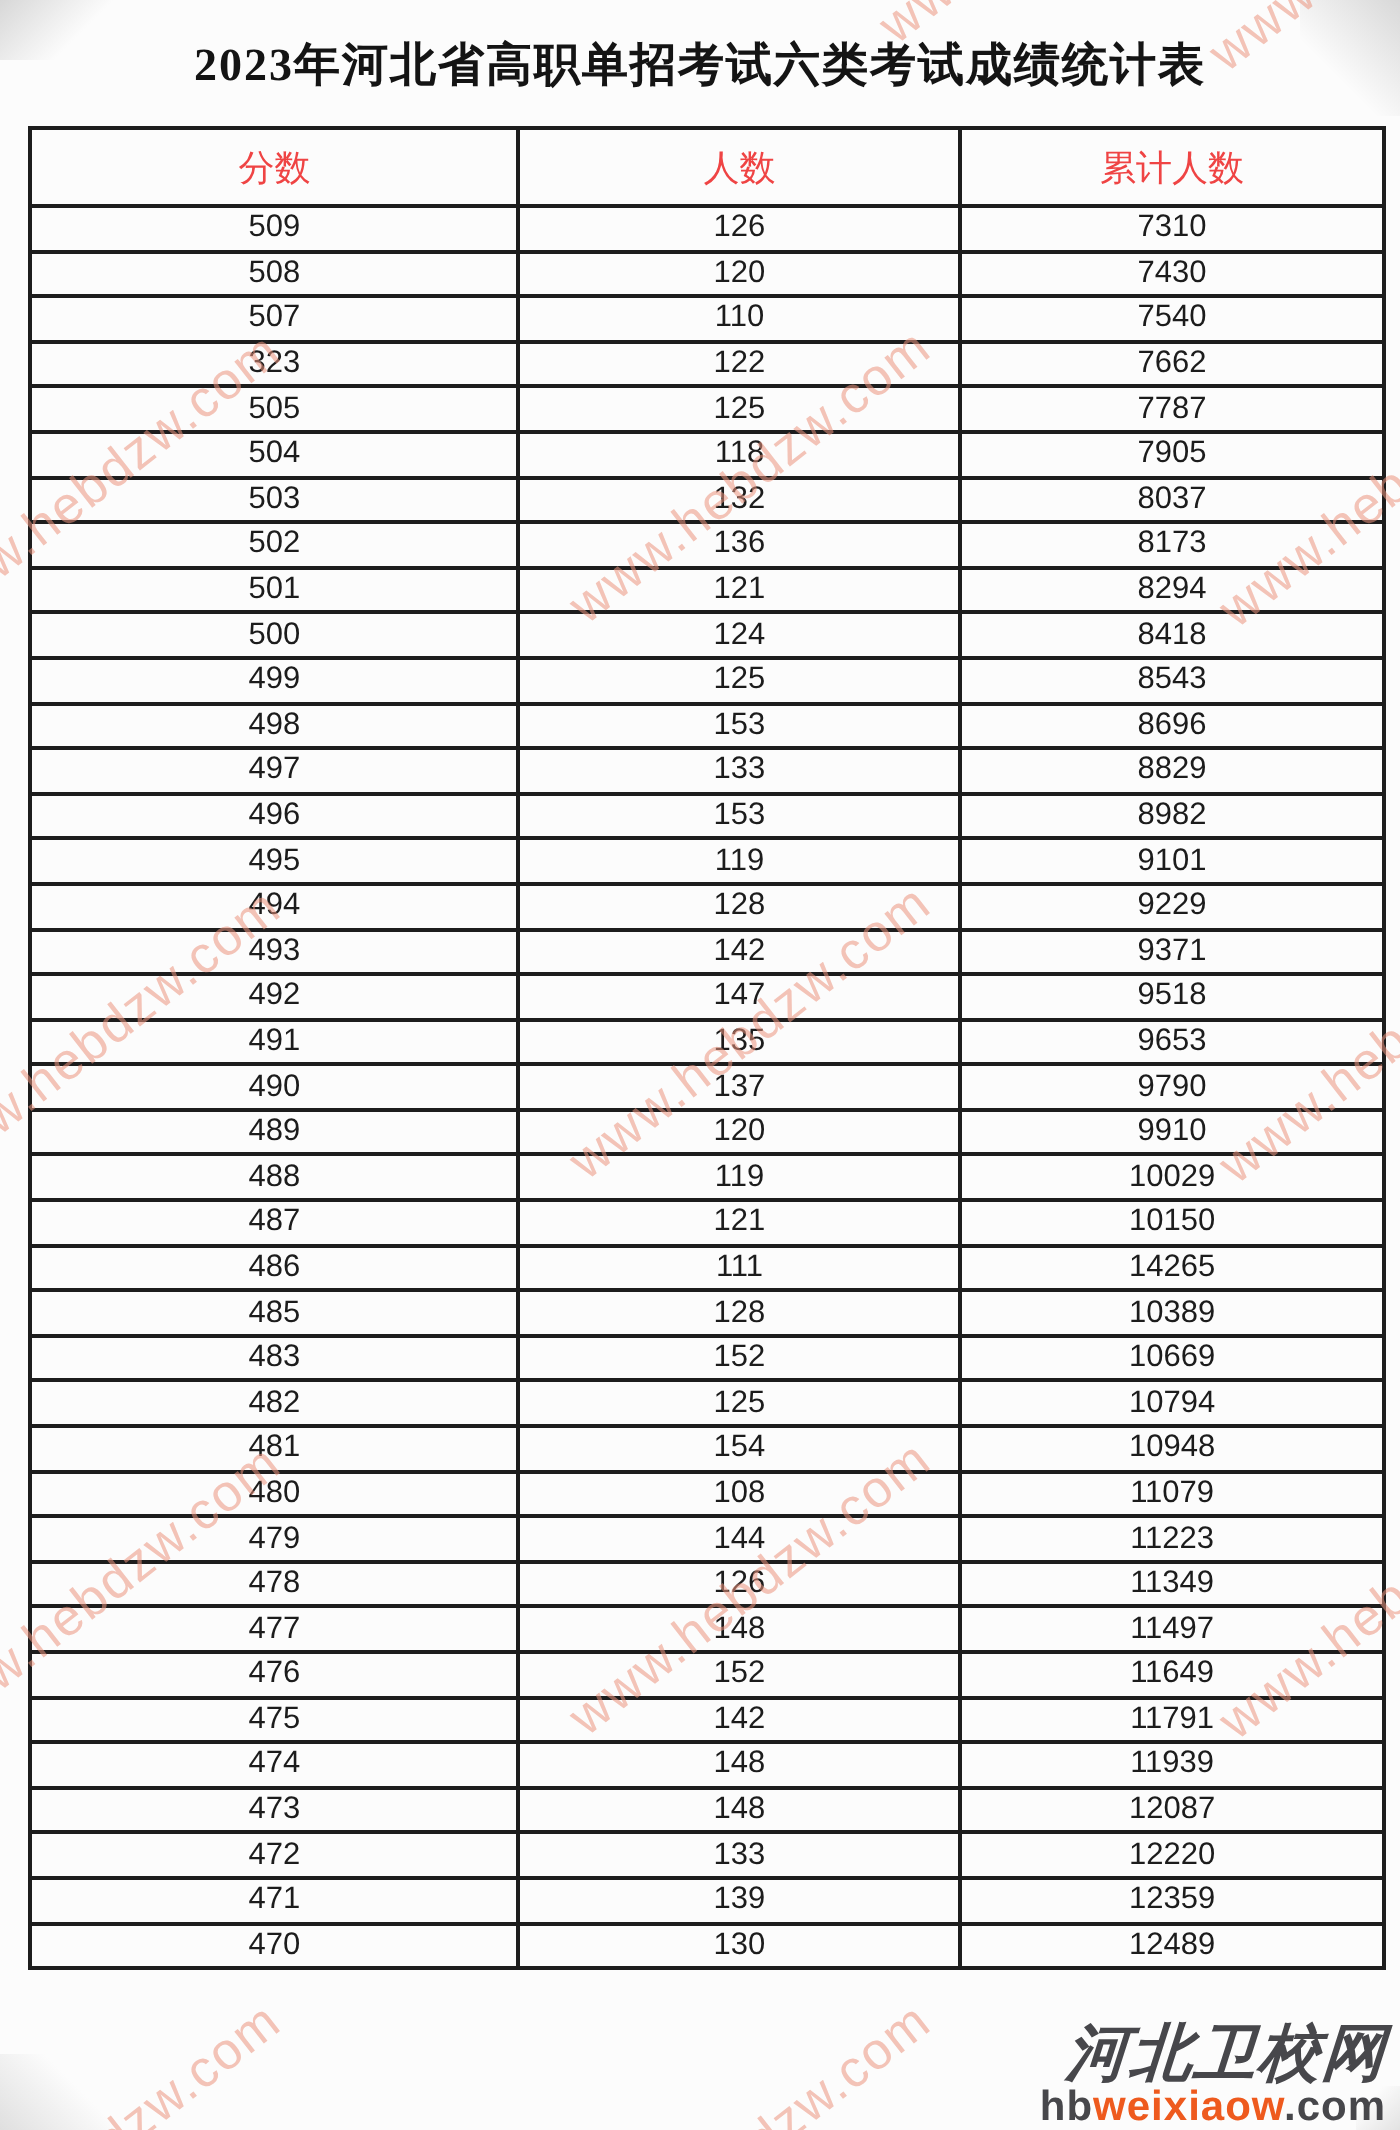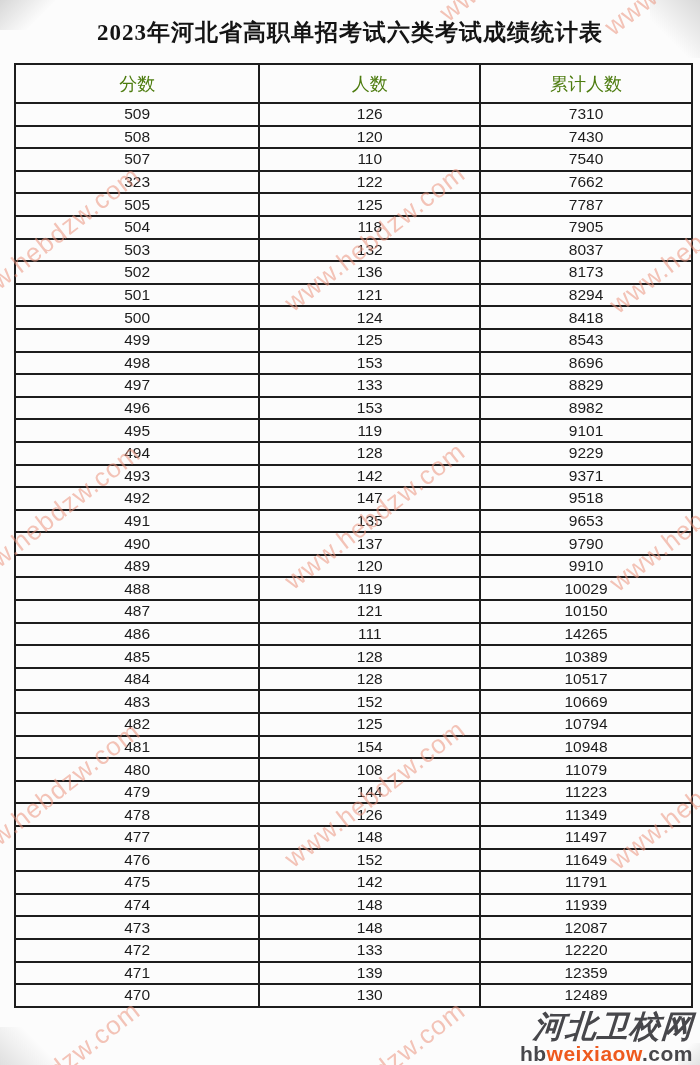--- a/index.html
+++ b/index.html
@@ -51,21 +51,21 @@
     border: 2px solid #1d1d1d;
     text-align: center;
     vertical-align: middle;
     padding: 0;
   }
   .score-table th {
     height: 37px;
     font-family: "Liberation Serif", "DejaVu Serif", serif;
     font-weight: normal;
     font-size: 18px;
-    color: #4d7c0f;
+    color: #ef4444;
   }
   .score-table td {
     height: 20.6px;
     font-size: 15.5px;
     color: #1c1c1c;
   }
   .col-score { width: 36.1%; }
   .col-count { width: 32.6%; }
   .col-cumulative { width: 31.3%; }
 
@@ -263,25 +263,20 @@
           <td>486</td>
           <td>111</td>
           <td>14265</td>
         </tr>
         <tr>
           <td>485</td>
           <td>128</td>
           <td>10389</td>
         </tr>
         <tr>
-          <td>484</td>
-          <td>128</td>
-          <td>10517</td>
-        </tr>
-        <tr>
           <td>483</td>
           <td>152</td>
           <td>10669</td>
         </tr>
         <tr>
           <td>482</td>
           <td>125</td>
           <td>10794</td>
         </tr>
         <tr>

